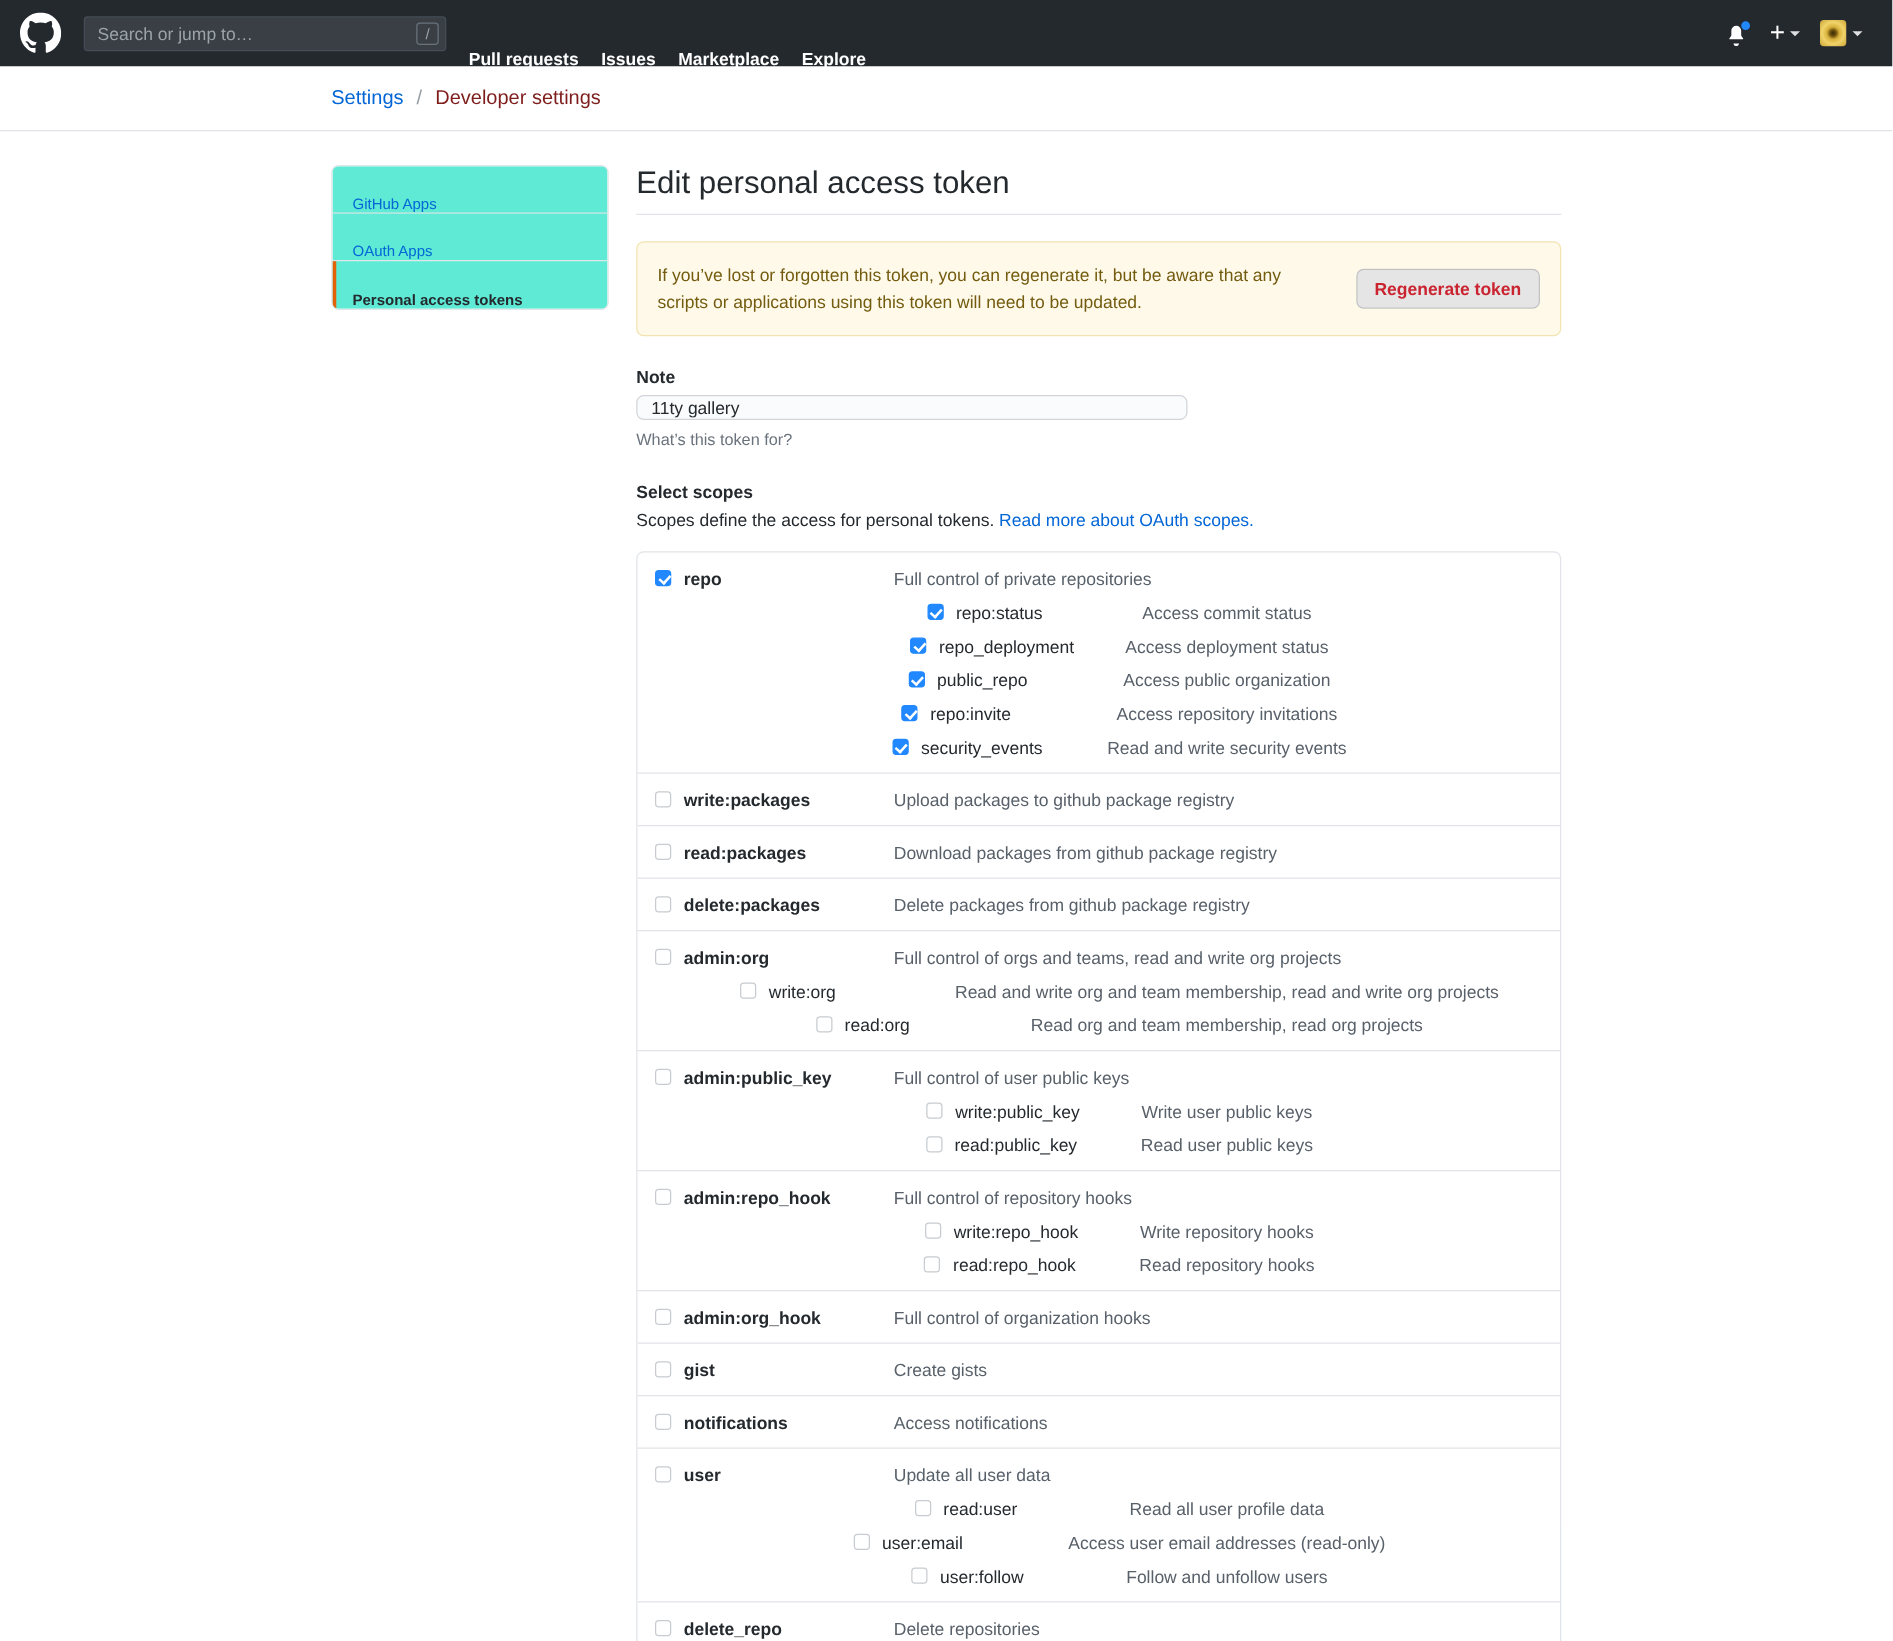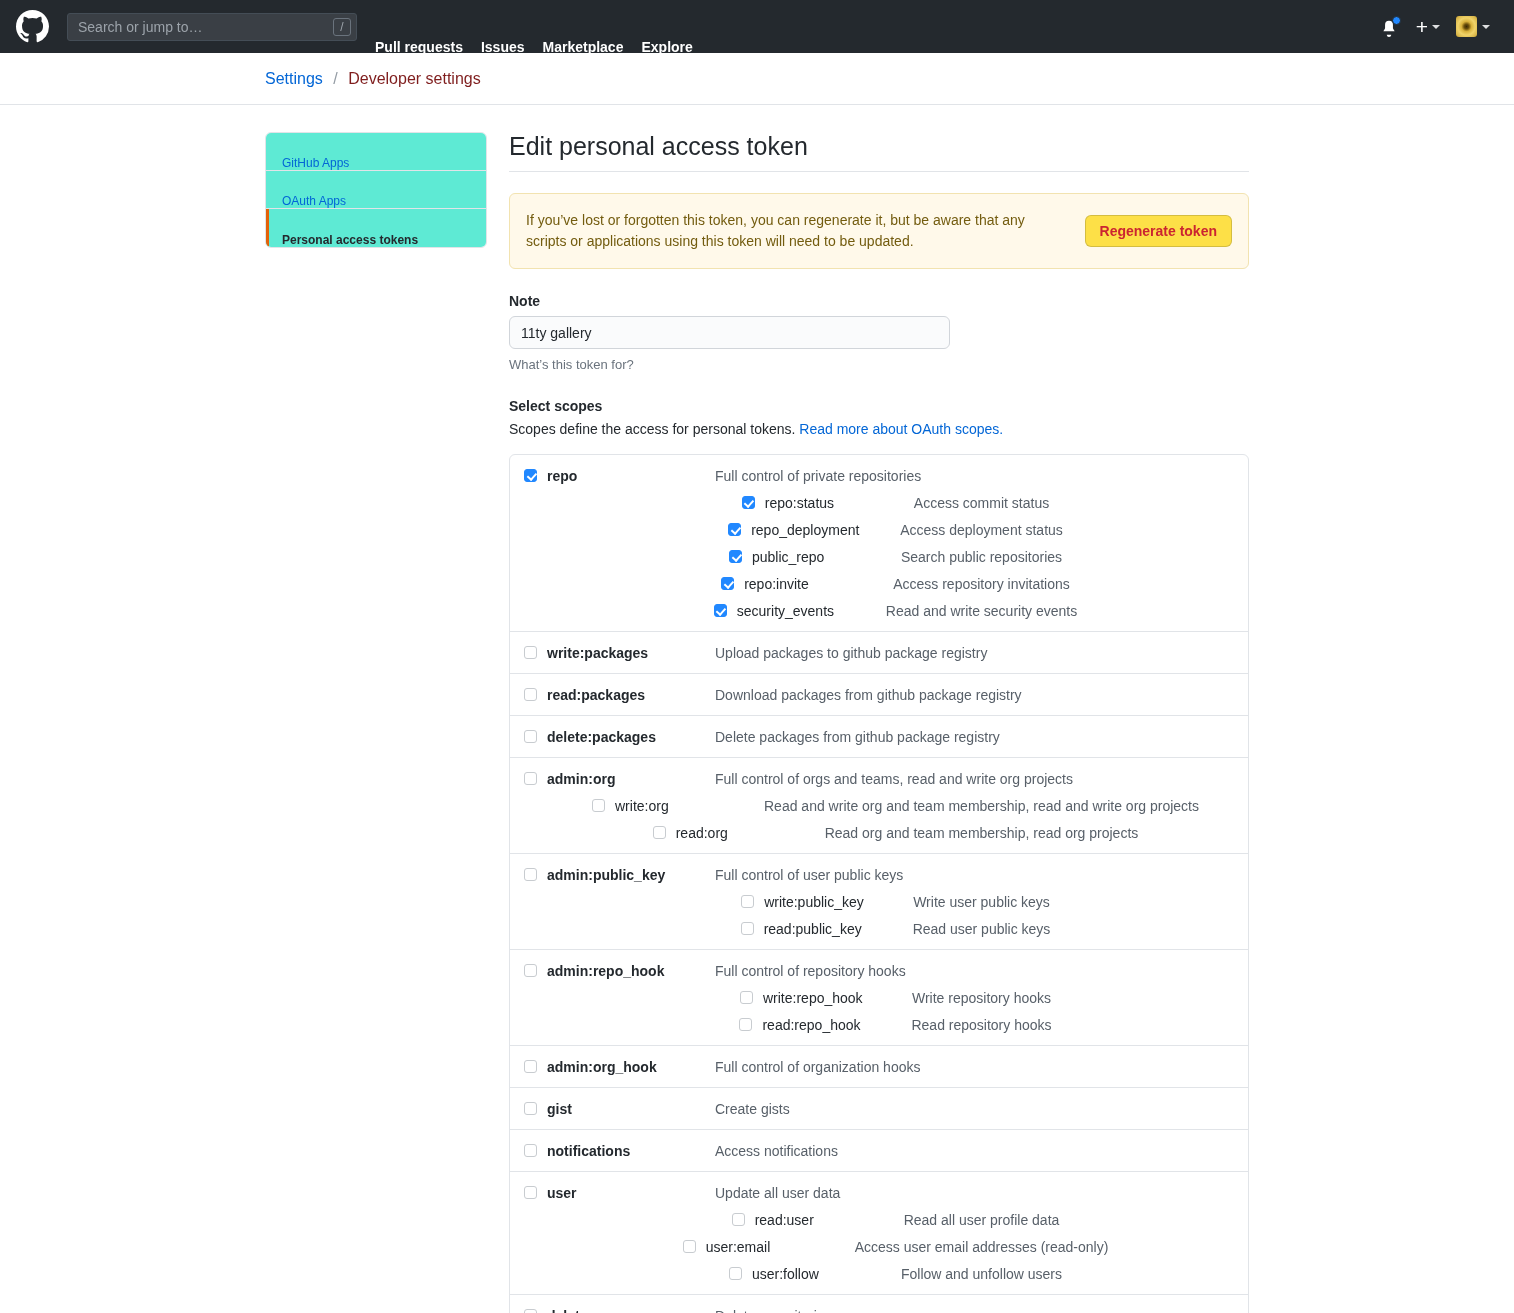--- a/index.html
+++ b/index.html
@@ -169,42 +169,42 @@
     gap: 16px;
   }
   .flash-text {
     font-size: 14px;
     color: #735c0f;
     line-height: 1.5;
     flex: 1;
   }
   .regen-btn {
     flex: 0 0 auto;
-    background: #fde047;
+    background: #e5e5e5;
     border: 1px solid rgba(27,31,35,0.18);
     border-radius: 6px;
     color: #cb2431;
     font-size: 14px;
     font-weight: bold;
     font-family: "Liberation Sans", sans-serif;
     padding: 7px 14px;
     cursor: pointer;
   }
 
   
   .field-label {
     font-size: 14px;
     font-weight: bold;
     color: #24292e;
     margin-top: 24px;
     margin-bottom: 7px;
   }
   .note-input {
     width: 441px;
-    height: 33px;
+    height: 20px;
     border: 1px solid #d1d5da;
     border-radius: 6px;
     background: #fafbfc;
     font-size: 14px;
     font-family: "Liberation Sans", sans-serif;
     color: #24292e;
     padding: 0 11px;
     outline: none;
     display: block;
   }
@@ -379,21 +379,21 @@
             <span class="scope-desc">Access commit status</span>
           </div>
           <div class="scope-row child">
             <span class="cb checked"></span>
             <span class="scope-name">repo_deployment</span>
             <span class="scope-desc">Access deployment status</span>
           </div>
           <div class="scope-row child">
             <span class="cb checked"></span>
             <span class="scope-name">public_repo</span>
-            <span class="scope-desc">Search public repositories</span>
+            <span class="scope-desc">Access public organization</span>
           </div>
           <div class="scope-row child">
             <span class="cb checked"></span>
             <span class="scope-name">repo:invite</span>
             <span class="scope-desc">Access repository invitations</span>
           </div>
           <div class="scope-row child">
             <span class="cb checked"></span>
             <span class="scope-name">security_events</span>
             <span class="scope-desc">Read and write security events</span>

